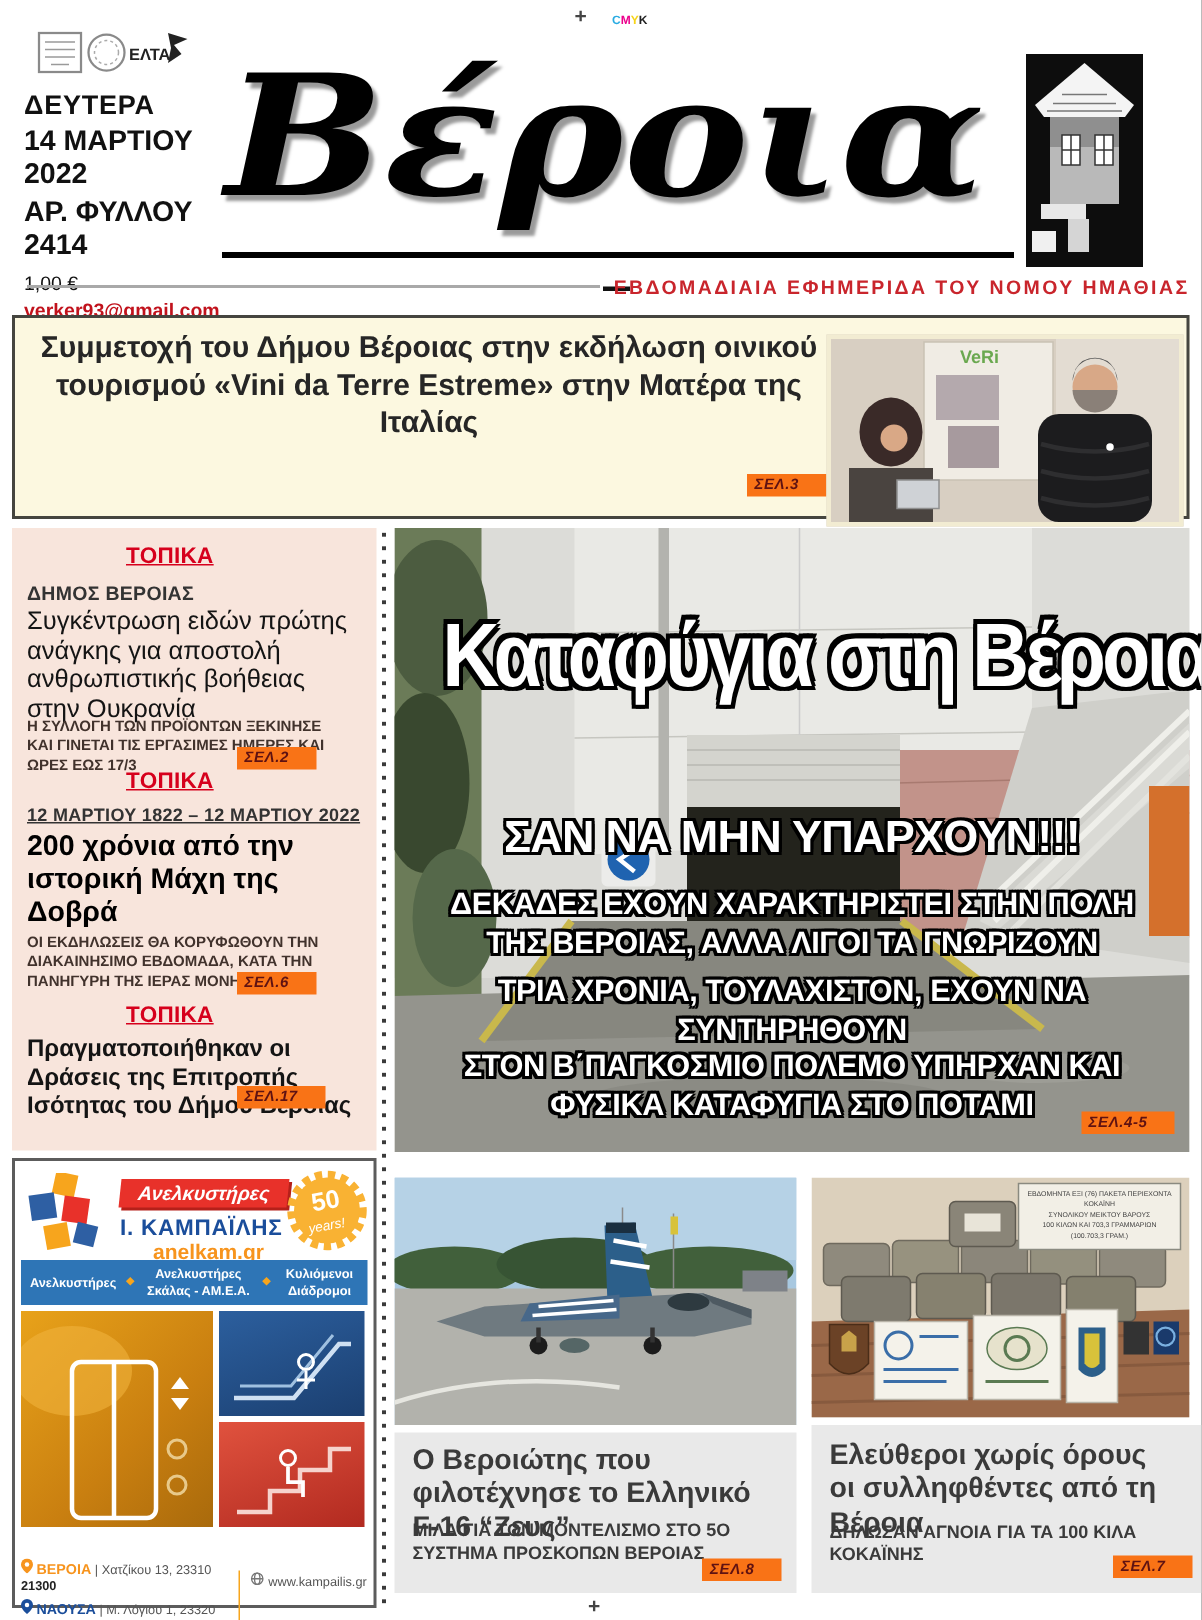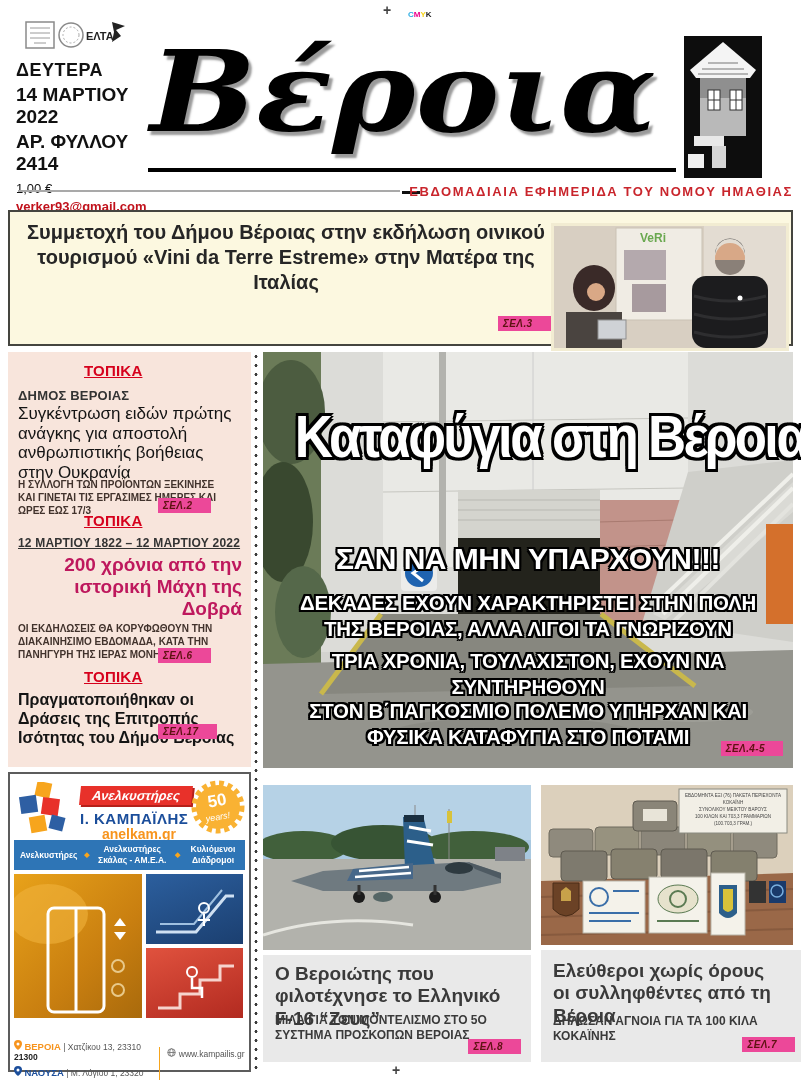--- a/index.html
+++ b/index.html
@@ -16,39 +16,39 @@
   .hprice{font-size:13px;margin-top:6px;}
   .hemail{font-size:13px;color:#c1121c;margin-top:3px;font-weight:bold;}
   .masthead{font-family:"DejaVu Serif",serif;font-style:italic;font-weight:900;font-size:112px;
             line-height:1;color:#000;transform:scaleX(1.12);transform-origin:left top;
             text-shadow:3px 4px 2px #9a9a9a, -1px -1px 0 #fff;}
   .mast-underline{background:#000;height:4px;}
   .tagline{font-size:13px;font-weight:bold;color:#c9252c;letter-spacing:1.6px;text-align:right;}
   .tagline-arrow{background:#111;height:3px;width:18px;}
   .grayrule{background:#a9a9a9;height:2px;}
   
-  .pbadge{background:#ec4899;color:#5f1212;font-style:italic;font-weight:bold;font-size:10px;
+  .pbadge{background:#f97316;color:#5f1212;font-style:italic;font-weight:bold;font-size:10px;
           line-height:15px;padding:0 18px 0 5px;display:inline-block;letter-spacing:.4px;}
   .kicker{color:#d6001c;font-weight:bold;font-size:15px;text-decoration:underline;letter-spacing:.2px;}
   .outl{color:#fff;font-weight:bold;
         text-shadow:-2px -2px 0 #000,2px -2px 0 #000,-2px 2px 0 #000,2px 2px 0 #000,
                     -2px 0 0 #000,2px 0 0 #000,0 -2px 0 #000,0 2px 0 #000;}
   .outl-big{color:#fff;font-weight:bold;
         text-shadow:-3px -3px 0 #000,3px -3px 0 #000,-3px 3px 0 #000,3px 3px 0 #000,
                     -3px 0 0 #000,3px 0 0 #000,0 -3px 0 #000,0 3px 0 #000;}
   
   #topstory{background:#fcf8e0;border:2px solid #45453f;}
   .ts-head{font-size:20px;font-weight:bold;color:#262626;line-height:1.26;text-align:center;}
   .photo-frame{border:3px solid #f2ecd2;background:#d8cfc2;}
   
   #sidebar{background:#f8e5dc;}
   .sb-eyebrow{font-size:13px;font-weight:bold;color:#333;letter-spacing:.2px;}
   .sb-eyebrow.u{text-decoration:underline;font-size:12px;}
   .sb-head1{font-size:17px;font-weight:normal;color:#141414;line-height:1.16;}
-  .sb-head2{font-size:19px;font-weight:bold;color:#be185d;line-height:1.15;text-align:right;}
+  .sb-head2{font-size:19px;font-weight:bold;color:#000000;line-height:1.15;}
   .sb-head3{font-size:16px;font-weight:bold;color:#141414;line-height:1.2;}
   .sb-sub{font-size:10px;font-weight:bold;color:#41322c;line-height:1.3;}
   .vdots{width:4px;background-image:radial-gradient(circle,#3a3a3a 1.4px,transparent 1.6px);
          background-size:4px 9px;background-repeat:repeat-y;}
   
   .ms-head{font-size:60px;letter-spacing:-3px;white-space:nowrap;text-align:center;width:100%;
            transform:scaleX(.88);transform-origin:center;}
   .ms-deck1{font-size:30px;text-align:center;width:100%;letter-spacing:-.5px;}
   .ms-deck{font-size:20.5px;text-align:center;width:92%;left:4%;line-height:1.26;letter-spacing:-.3px;}
   

